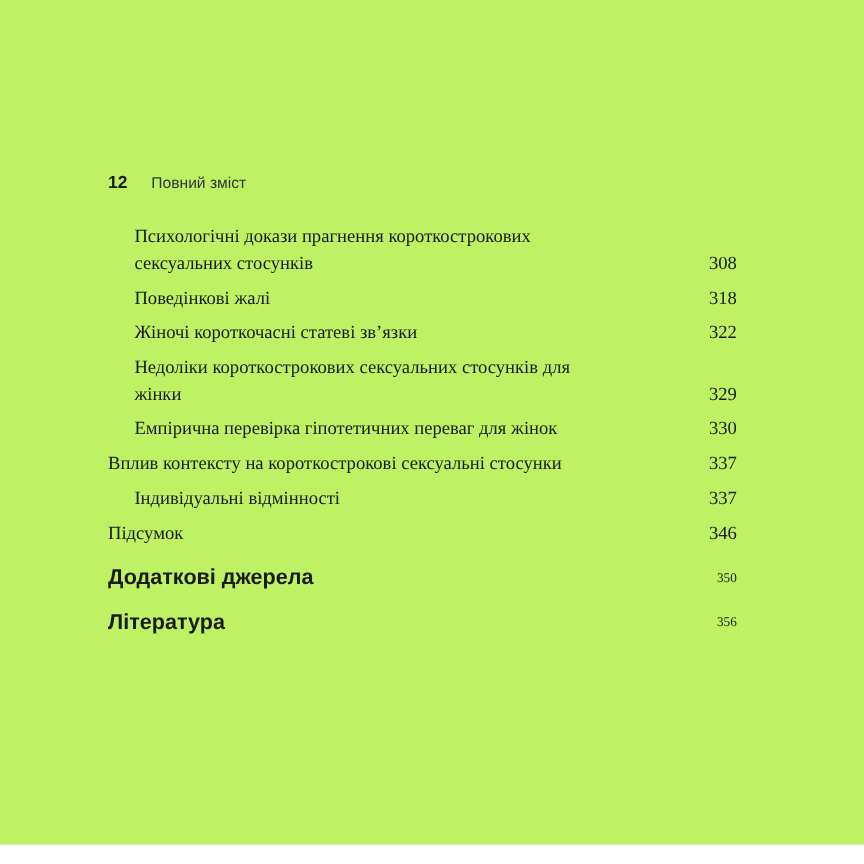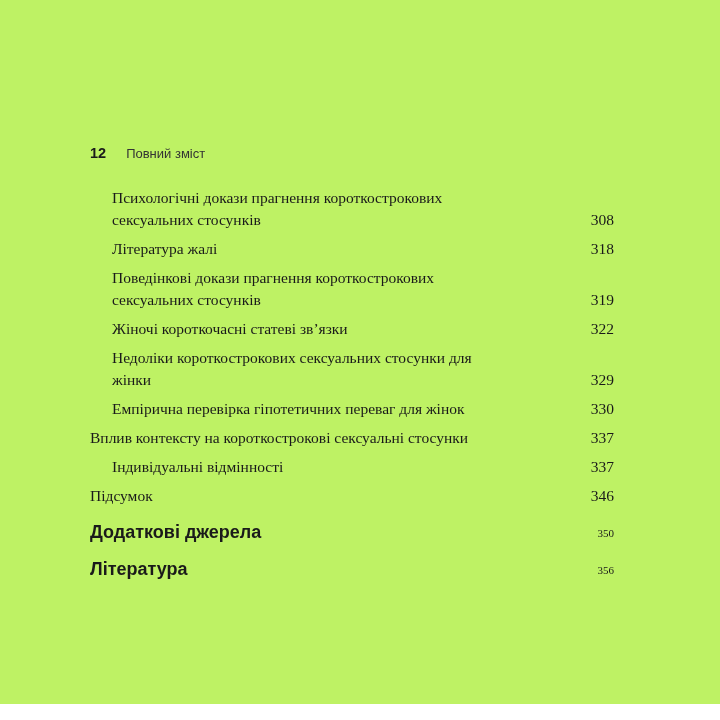--- a/index.html
+++ b/index.html
@@ -90,36 +90,32 @@
       <span class="head-title">Повний зміст</span>
     </div>
 
 
     <div class="toc-row level-2">
       <span class="entry-text">Психологічні докази прагнення короткострокових сексуальних стосунків</span>
       <span class="entry-page">308</span>
     </div>
 
     <div class="toc-row level-2">
-      <span class="entry-text">Література жалі</span>
+      <span class="entry-text">Поведінкові жалі</span>
       <span class="entry-page">318</span>
     </div>
 
-    <div class="toc-row level-2">
-      <span class="entry-text">Поведінкові докази прагнення короткострокових сексуальних стосунків</span>
-      <span class="entry-page">319</span>
-    </div>
 
     <div class="toc-row level-2">
       <span class="entry-text">Жіночі короткочасні статеві зв’язки</span>
       <span class="entry-page">322</span>
     </div>
 
     <div class="toc-row level-2">
-      <span class="entry-text">Недоліки короткострокових сексуальних стосунки для жінки</span>
+      <span class="entry-text">Недоліки короткострокових сексуальних стосунків для жінки</span>
       <span class="entry-page">329</span>
     </div>
 
     <div class="toc-row level-2">
       <span class="entry-text">Емпірична перевірка гіпотетичних переваг для жінок</span>
       <span class="entry-page">330</span>
     </div>
 
     <div class="toc-row level-1">
       <span class="entry-text">Вплив контексту на короткострокові сексуальні стосунки</span>

